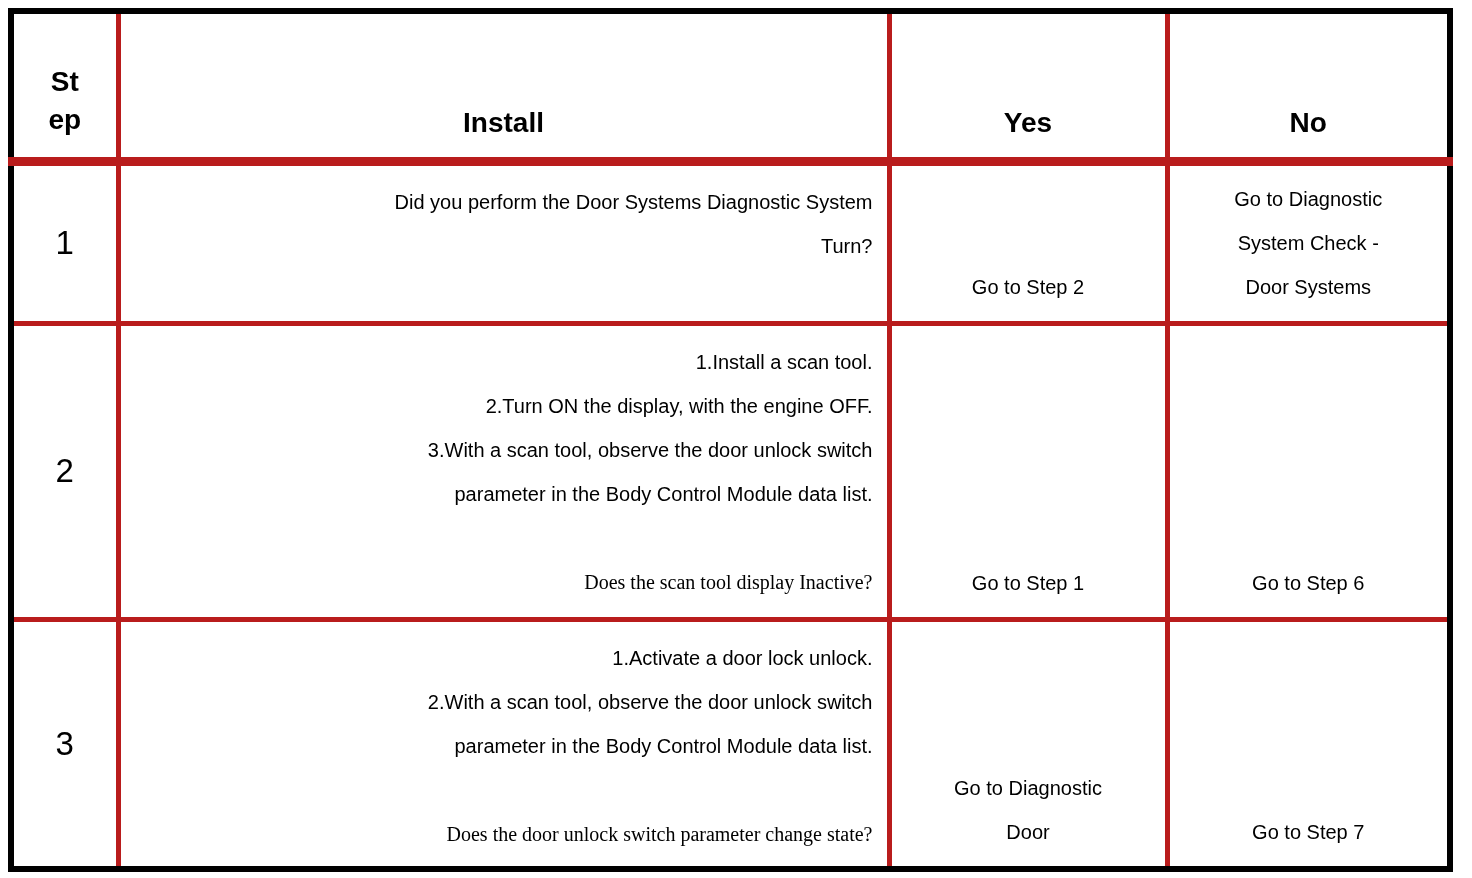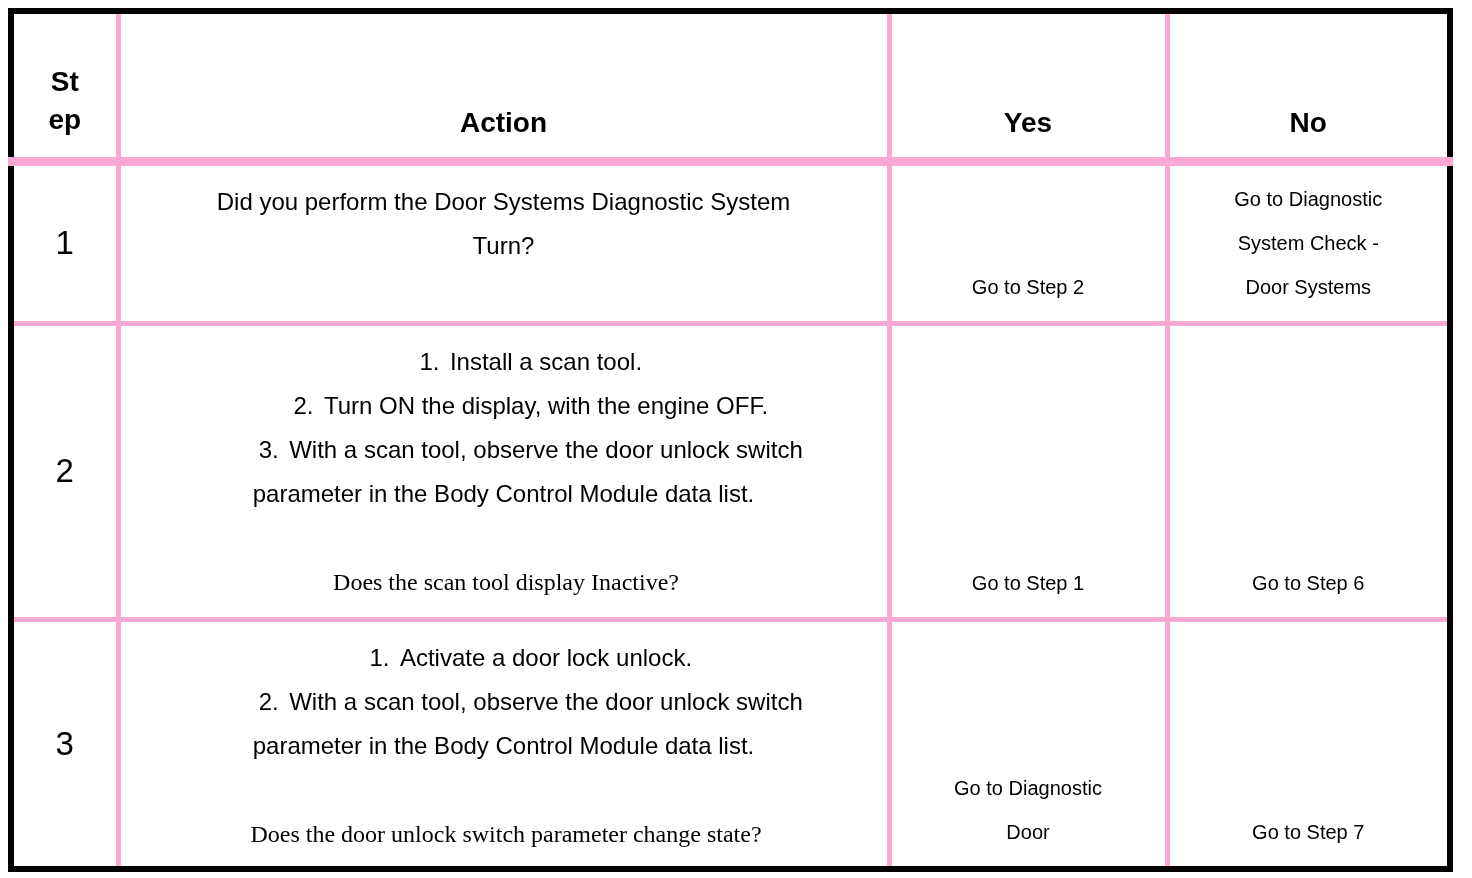--- a/index.html
+++ b/index.html
@@ -24,21 +24,21 @@
     border-collapse: collapse;
     table-layout: fixed;
     width: 1439px;
     border: 6px solid #000;
   }
   col.c-step   { width: 107px; }
   col.c-action { width: 771px; }
   col.c-yes    { width: 278px; }
   col.c-no     { width: 283px; }
 
-  th, td { border: 5px solid #f9a8d4; }
+  th, td { border: 5px solid #b91c1c; }
 
   th {
     font-weight: bold;
     font-size: 28px;
     text-align: center;
     vertical-align: bottom;
     padding: 0 4px 18px 4px;
     border-bottom-width: 9px;
     background: #fff;
   }
@@ -50,22 +50,22 @@
   .hstep div { line-height: 38px; }
 
   td.step {
     text-align: center;
     vertical-align: middle;
     font-size: 33px;
     padding: 0;
   }
   td.action {
     vertical-align: top;
-    text-align: center;
-    font-size: 24px;
+    text-align: right;
+    font-size: 20px;
     padding: 14px 14px 6px 14px;
   }
   td.action .ln { line-height: 44px; white-space: nowrap; }
   td.action .blank { height: 44px; }
   td.action .num {
     display: inline-block;
     margin-left: 44px;
     width: 41px;
   }
   td.action .q { padding-left: 5px; font-family: Liberation Serif, serif; }
@@ -91,21 +91,21 @@
     </colgroup>
 
     <tbody>
         <tr class="hdr">
       <th>
         <div class="hstep">
           <div>St</div>
           <div>ep</div>
         </div>
       </th>
-      <th>Action</th>
+      <th>Install</th>
       <th>Yes</th>
       <th>No</th>
     </tr>
 
     <tr class="r1">
       <td class="step">1</td>
       <td class="action">
         <div class="ln">Did you perform the Door Systems Diagnostic System</div>
         <div class="ln">Turn?</div>
       </td>

